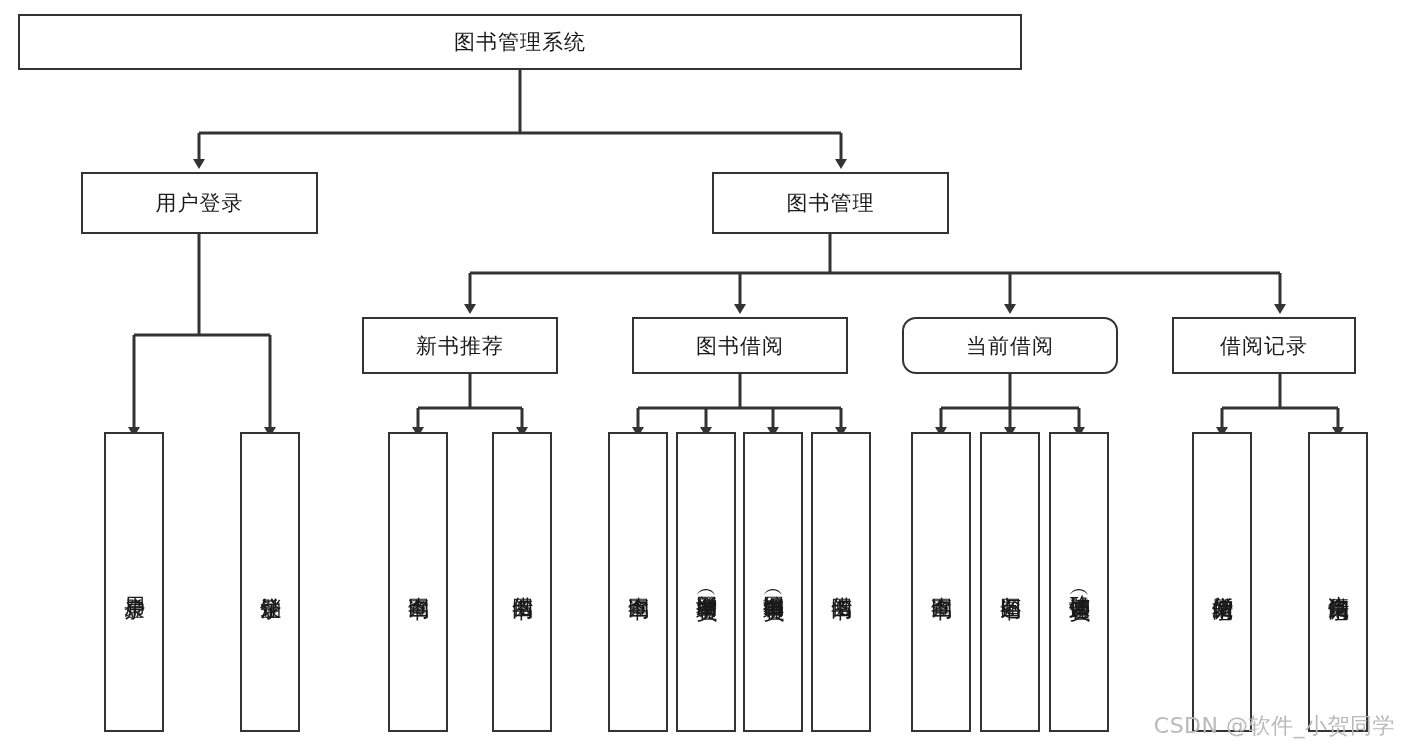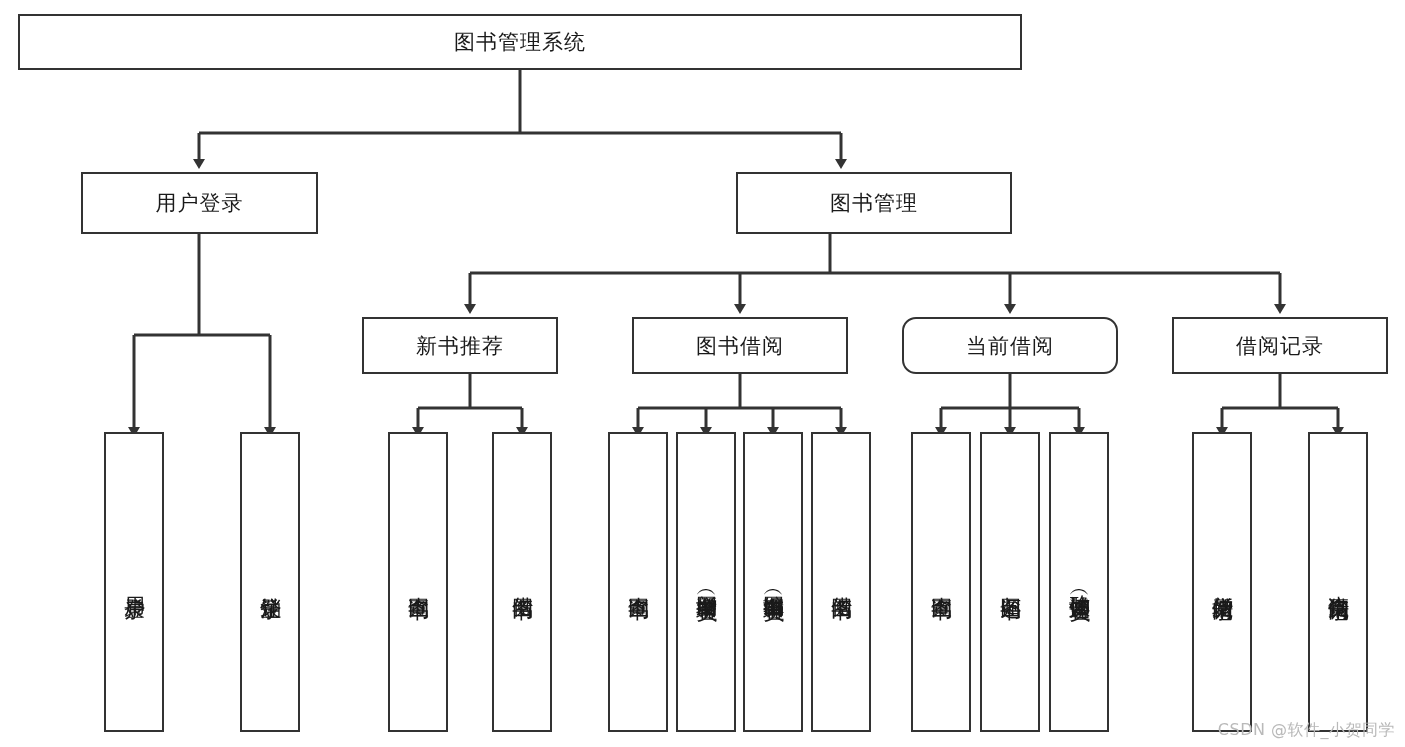--- a/index.html
+++ b/index.html
@@ -51,21 +51,21 @@
   .node.vert .vtext {
     writing-mode: vertical-rl;
     text-orientation: upright;
     display: block;
     max-height: 100%;
   }
   #watermark {
     position: absolute;
     right: 10px;
     bottom: 6px;
-    font-size: 16px;
+    font-size: 22px;
     color: #b9b9b9;
     white-space: nowrap;
     letter-spacing: 0.5px;
   }
 </style>
 </head>
 <body>
 
 <div id="canvas">
 
@@ -119,34 +119,34 @@
     </g>
   </svg>
 
   <div class="node horiz" style="left:18px; top:14px; width:1004px; height:56px;">
     <span>图书管理系统</span>
   </div>
 
   <div class="node horiz" style="left:81px; top:172px; width:237px; height:62px;">
     <span>用户登录</span>
   </div>
-  <div class="node horiz" style="left:736px; top:172px; width:276px; height:62px;">
+  <div class="node horiz" style="left:712px; top:172px; width:237px; height:62px;">
     <span>图书管理</span>
   </div>
 
   <div class="node horiz" style="left:362px; top:317px; width:196px; height:57px;">
     <span>新书推荐</span>
   </div>
   <div class="node horiz" style="left:632px; top:317px; width:216px; height:57px;">
     <span>图书借阅</span>
   </div>
   <div class="node horiz" style="left:902px; top:317px; width:216px; height:57px;border-radius:14px;">
     <span>当前借阅</span>
   </div>
-  <div class="node horiz" style="left:1172px; top:317px; width:216px; height:57px;">
+  <div class="node horiz" style="left:1172px; top:317px; width:184px; height:57px;">
     <span>借阅记录</span>
   </div>
 
   <div class="node vert" style="left:104px; top:432px; width:60px; height:300px;">
     <span class="vtext">用户登录</span>
   </div>
   <div class="node vert" style="left:240px; top:432px; width:60px; height:300px;">
     <span class="vtext">注销登录</span>
   </div>
 

